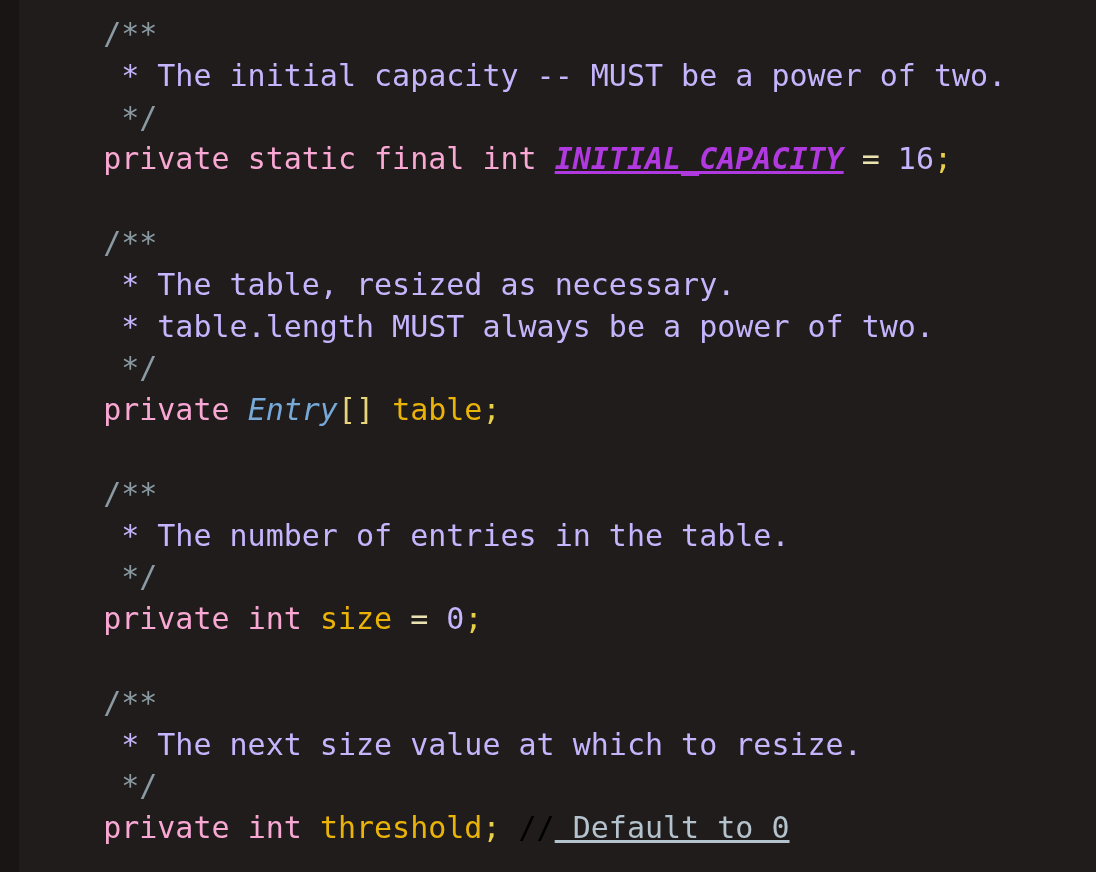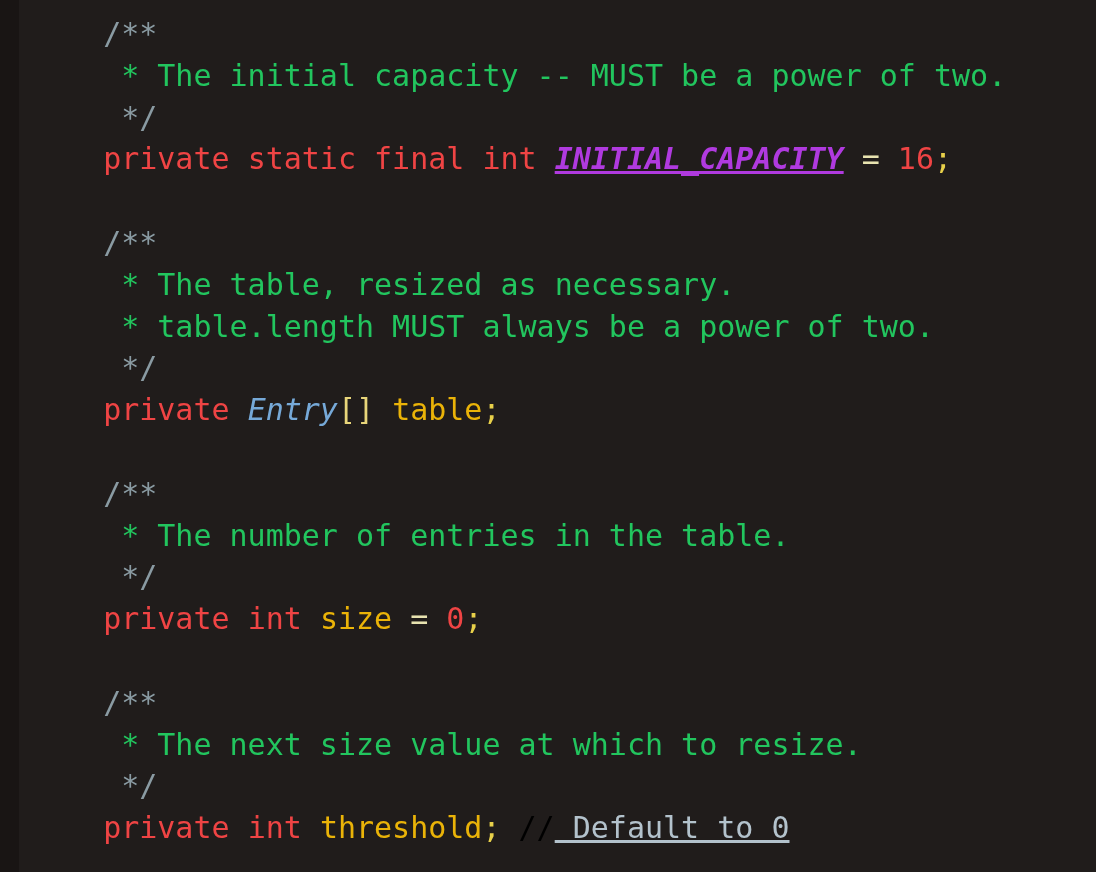--- a/index.html
+++ b/index.html
@@ -46,29 +46,29 @@
     white-space: pre;
     -webkit-font-smoothing: antialiased;
   }
 
   .line {
     height: 41.8px;
     white-space: pre;
   }
 
   
-  .tok-comment   { color: #22c55e; }
+  .tok-comment   { color: #c4b5fd; }
   .tok-comment-d { color: #8a9ba3; }    delimiter lines */
   .tok-linecom   { color: #9aa89a; }
   .tok-linecom-t { color: #b3c2cc; text-decoration: underline; }
-  .tok-kw        { color: #ef4444; }
+  .tok-kw        { color: #f9a8d4; }
   .tok-type      { color: #76a9d8; font-style: italic; }
   .tok-ident     { color: #eab308; }
   .tok-const     { color: #b03adf; font-style: italic; font-weight: bold; text-decoration: underline; }
-  .tok-num       { color: #ef4444; }
+  .tok-num       { color: #c4b5fd; }
   .tok-punc      { color: #e8d57a; }
   .tok-op        { color: #e8e3b0; }
   .tok-semi      { color: #e8d04a; }
   .tok-plain     { color: #c9c6bd; }
 </style>
 </head>
 <body>
 
 <div id="editor" style="background: rgb(32, 28, 27);">
   <div id="gutter" style="background: rgb(25, 21, 20);"></div>

